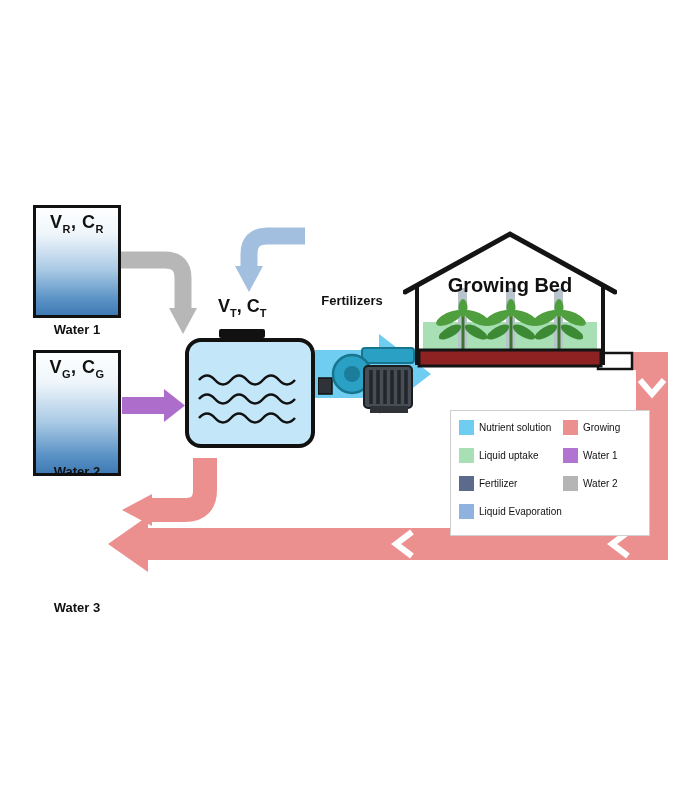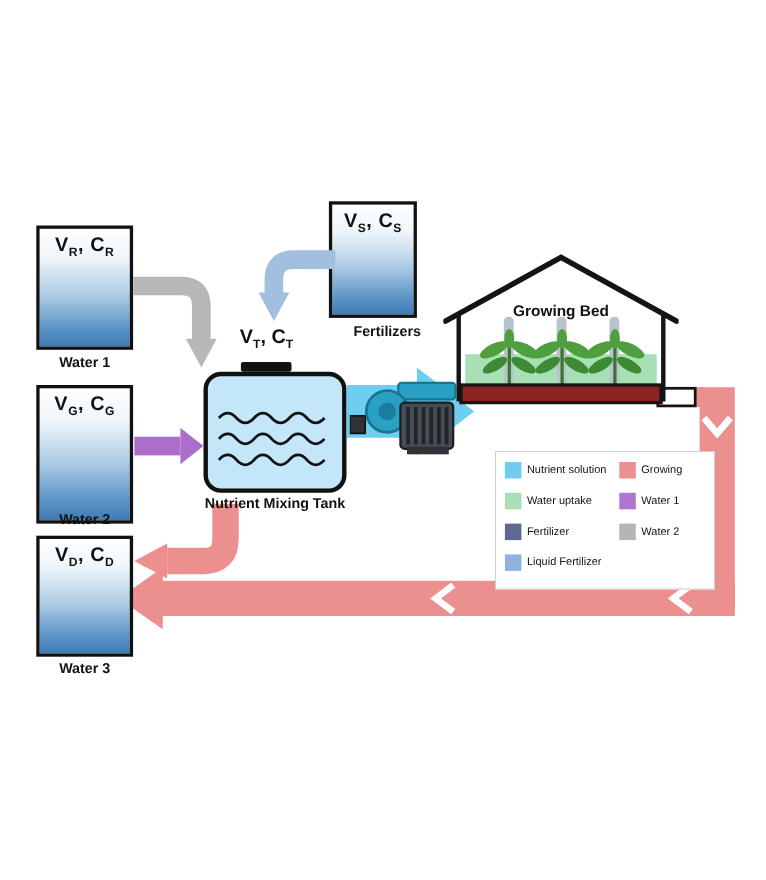--- a/index.html
+++ b/index.html
@@ -12,21 +12,21 @@
   .tank.fert{width:80px;}
   .tank-var{padding-top:4px;text-align:center;font-weight:bold;font-size:18px;letter-spacing:.5px;}
   .tank-var sub,.mix-var sub{font-size:11px;font-weight:bold;}
   .caption{position:absolute;text-align:center;font-weight:bold;font-size:13px;}
   
   .mix-tank{position:absolute;left:185px;top:338px;width:130px;height:110px;box-sizing:border-box;
             border:4px solid #111;border-radius:16px;background:#c3e7f8;}
   .mix-lid{position:absolute;left:219px;top:329px;width:46px;height:9px;background:#111;border-radius:2px;}
   .mix-var{position:absolute;left:218px;top:296px;font-weight:bold;font-size:18px;}
   
-  .gb-title{position:absolute;left:440px;top:274px;width:140px;text-align:center;font-weight:bold;font-size:14px;}
+  .gb-title{position:absolute;left:440px;top:274px;width:140px;text-align:center;font-weight:bold;font-size:20px;}
   
   .legend{position:absolute;left:450px;top:410px;width:200px;height:126px;box-sizing:border-box;
           background:#fff;border:1.5px solid #cfcfcf;display:flex;padding:9px 6px 6px 8px;z-index:30;}
   .leg-col{display:flex;flex-direction:column;gap:13px;}
   .leg-col.left{width:104px;}
   .leg-col.right{width:80px;}
   .leg-item{display:flex;align-items:center;gap:5px;}
   .swatch{width:15px;height:15px;flex:0 0 15px;display:inline-block;}
   .leg-label{font-size:10px;white-space:nowrap;}
   svg{display:block;}
@@ -59,28 +59,22 @@
   <div class="tank" style="left:33px;top:205px;height:113px;">
     <div class="tank-var"><span>V</span><sub>R</sub><span>, </span><span>C</span><sub>R</sub></div>
   </div>
   <div class="caption" style="left:33px;top:322px;width:88px;">Water 1</div>
 
   <div class="tank" style="left:33px;top:350px;height:126px;">
     <div class="tank-var"><span>V</span><sub>G</sub><span>, </span><span>C</span><sub>G</sub></div>
   </div>
   <div class="caption" style="left:33px;top:464px;width:88px;">Water 2</div>
 
-  <div class="tank" style="left:33px;top:487px;height:110px;">
-    <div class="tank-var"><span>V</span><sub>D</sub><span>, </span><span>C</span><sub>D</sub></div>
-  </div>
   <div class="caption" style="left:33px;top:600px;width:88px;">Water 3</div>
 
-  <div class="tank fert" style="left:299px;top:183px;height:106px;">
-    <div class="tank-var"><span>V</span><sub>S</sub><span>, </span><span>C</span><sub>S</sub></div>
-  </div>
   <div class="caption" style="left:308px;top:293px;width:88px;">Fertilizers</div>
 
   <svg class="abs" style="left:121px;top:244px;" width="82" height="96" viewBox="0 0 82 96">
     <path d="M0,16 H44 Q62,16 62,34 V66" fill="none" stroke-width="17" style="stroke: rgb(183, 183, 183);"></path>
     <polygon points="48,64 76,64 62,90" style="fill: rgb(183, 183, 183);"></polygon>
   </svg>
 
   <svg class="abs" style="left:122px;top:389px;" width="64" height="34" viewBox="0 0 64 34">
     <rect x="0" y="8" width="42" height="17" style="fill: rgb(173, 110, 203);"></rect>
     <polygon points="42,0 42,33 63,16.5" style="fill: rgb(173, 110, 203);"></polygon>
@@ -93,21 +87,20 @@
 
   <div class="mix-tank">
     <svg width="122" height="102" viewBox="0 0 122 102">
       <path d="M10,38 q8,-9 16,0 t16,0 t16,0 t16,0 t16,0 t16,0" fill="none" stroke="#111" stroke-width="2.5"></path>
       <path d="M10,57 q8,-9 16,0 t16,0 t16,0 t16,0 t16,0 t16,0" fill="none" stroke="#111" stroke-width="2.5"></path>
       <path d="M10,76 q8,-9 16,0 t16,0 t16,0 t16,0 t16,0 t16,0" fill="none" stroke="#111" stroke-width="2.5"></path>
     </svg>
   </div>
   <div class="mix-lid"></div>
   <div class="mix-var"><span>V</span><sub>T</sub><span>, </span><span>C</span><sub>T</sub></div>
-  <div class="caption" style="left:160px;top:450px;width:180px;">Nutrient Mixing Tank</div>
 
   <svg class="abs" style="left:315px;top:334px;" width="122" height="80" viewBox="0 0 122 80">
     <polygon points="0,16 64,16 64,0 116,40 64,80 64,64 0,64" style="fill: rgb(111, 205, 241);"></polygon>
   </svg>
 
   <svg class="abs" style="left:318px;top:344px;" width="110" height="72" viewBox="0 0 110 72">
     <rect x="0" y="34" width="14" height="16" fill="#2f3338" stroke="#111" stroke-width="1.5"></rect>
     <rect x="44" y="4" width="52" height="15" rx="3" fill="#2aa0c4" stroke="#17758f" stroke-width="2"></rect>
     <circle cx="34" cy="30" r="19" fill="#2aa0c4" stroke="#17758f" stroke-width="2.5"></circle>
     <circle cx="34" cy="30" r="8" fill="#1b7c9c"></circle>
@@ -164,29 +157,29 @@
   <div class="gb-title">Growing Bed</div>
 
   <div class="legend">
     <div class="leg-col left">
       <div class="leg-item">
         <span class="swatch" style="background-color: rgb(111, 205, 241);"></span>
         <span class="leg-label">Nutrient solution</span>
       </div>
       <div class="leg-item">
         <span class="swatch" style="background-color: rgb(168, 223, 181);"></span>
-        <span class="leg-label">Water uptake</span>
+        <span class="leg-label">Liquid uptake</span>
       </div>
       <div class="leg-item">
         <span class="swatch" style="background-color: rgb(92, 106, 142);"></span>
         <span class="leg-label">Fertilizer</span>
       </div>
       <div class="leg-item">
         <span class="swatch" style="background-color: rgb(143, 178, 222);"></span>
-        <span class="leg-label">Liquid Fertilizer</span>
+        <span class="leg-label">Liquid Evaporation</span>
       </div>
     </div>
     <div class="leg-col right">
       <div class="leg-item">
         <span class="swatch" style="background-color: rgb(236, 143, 143);"></span>
         <span class="leg-label">Growing</span>
       </div>
       <div class="leg-item">
         <span class="swatch" style="background-color: rgb(177, 117, 209);"></span>
         <span class="leg-label">Water 1</span>

